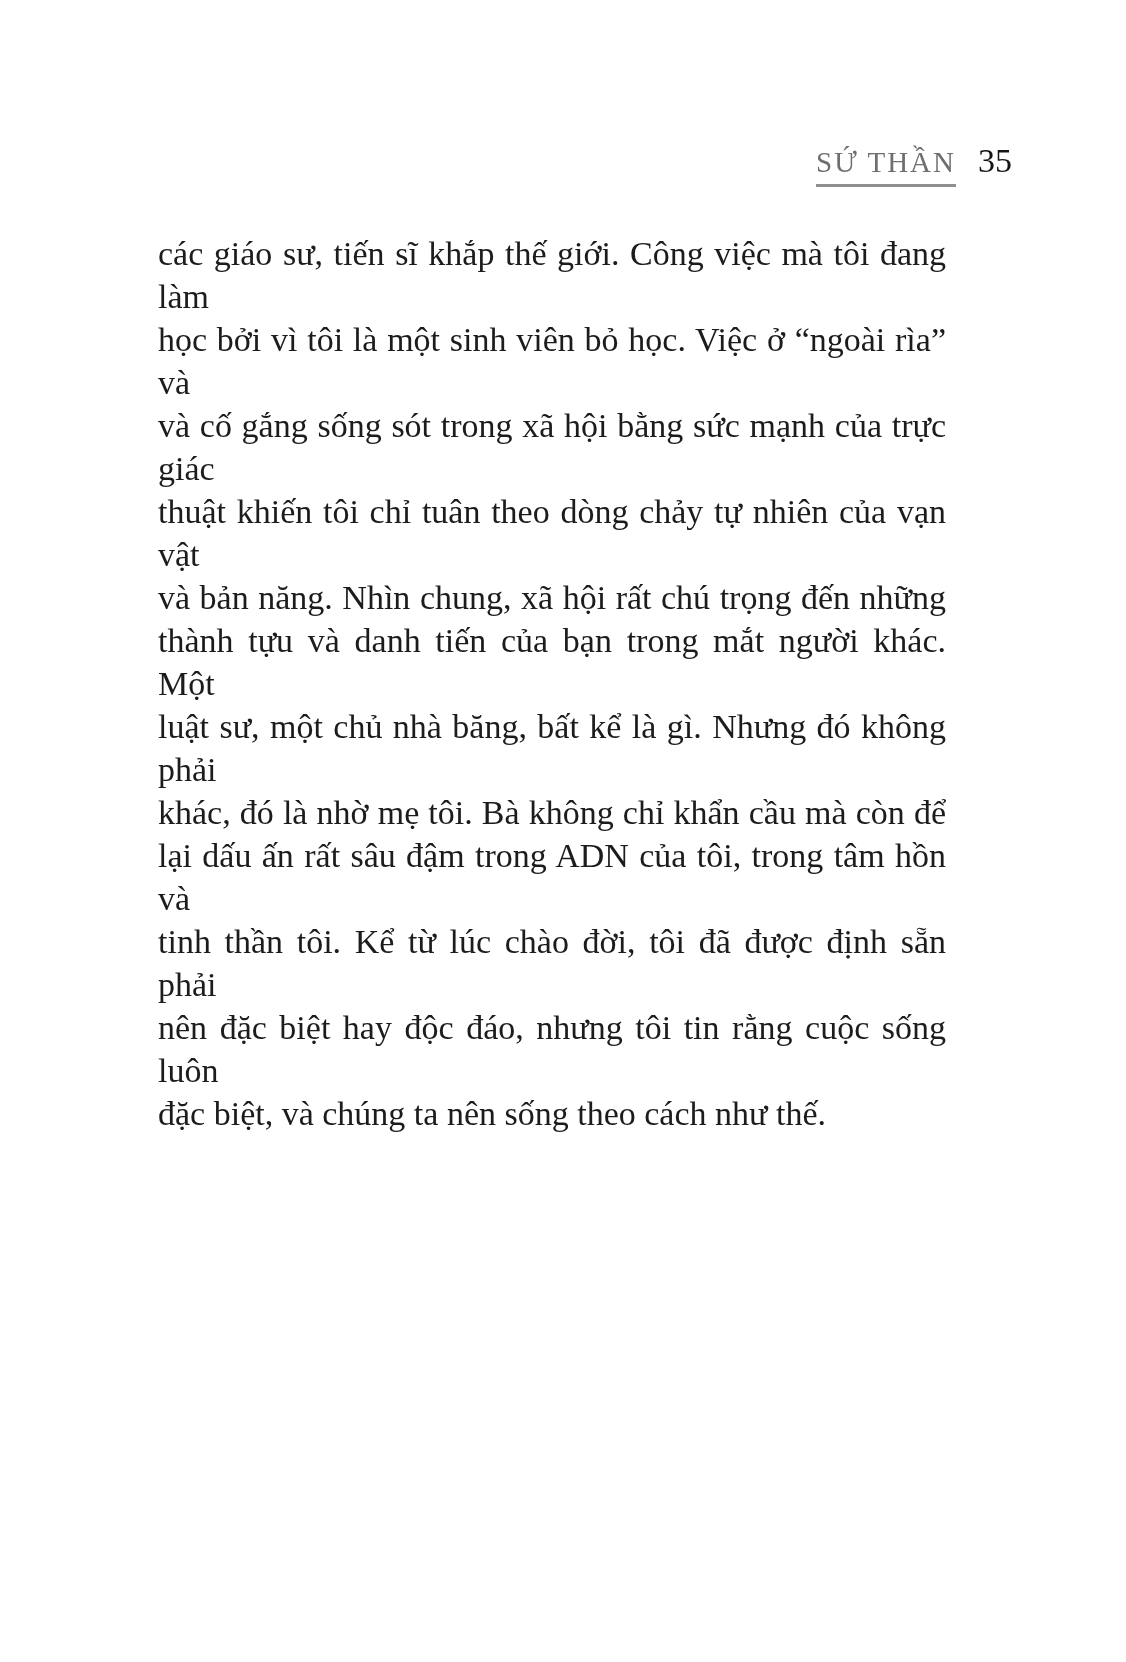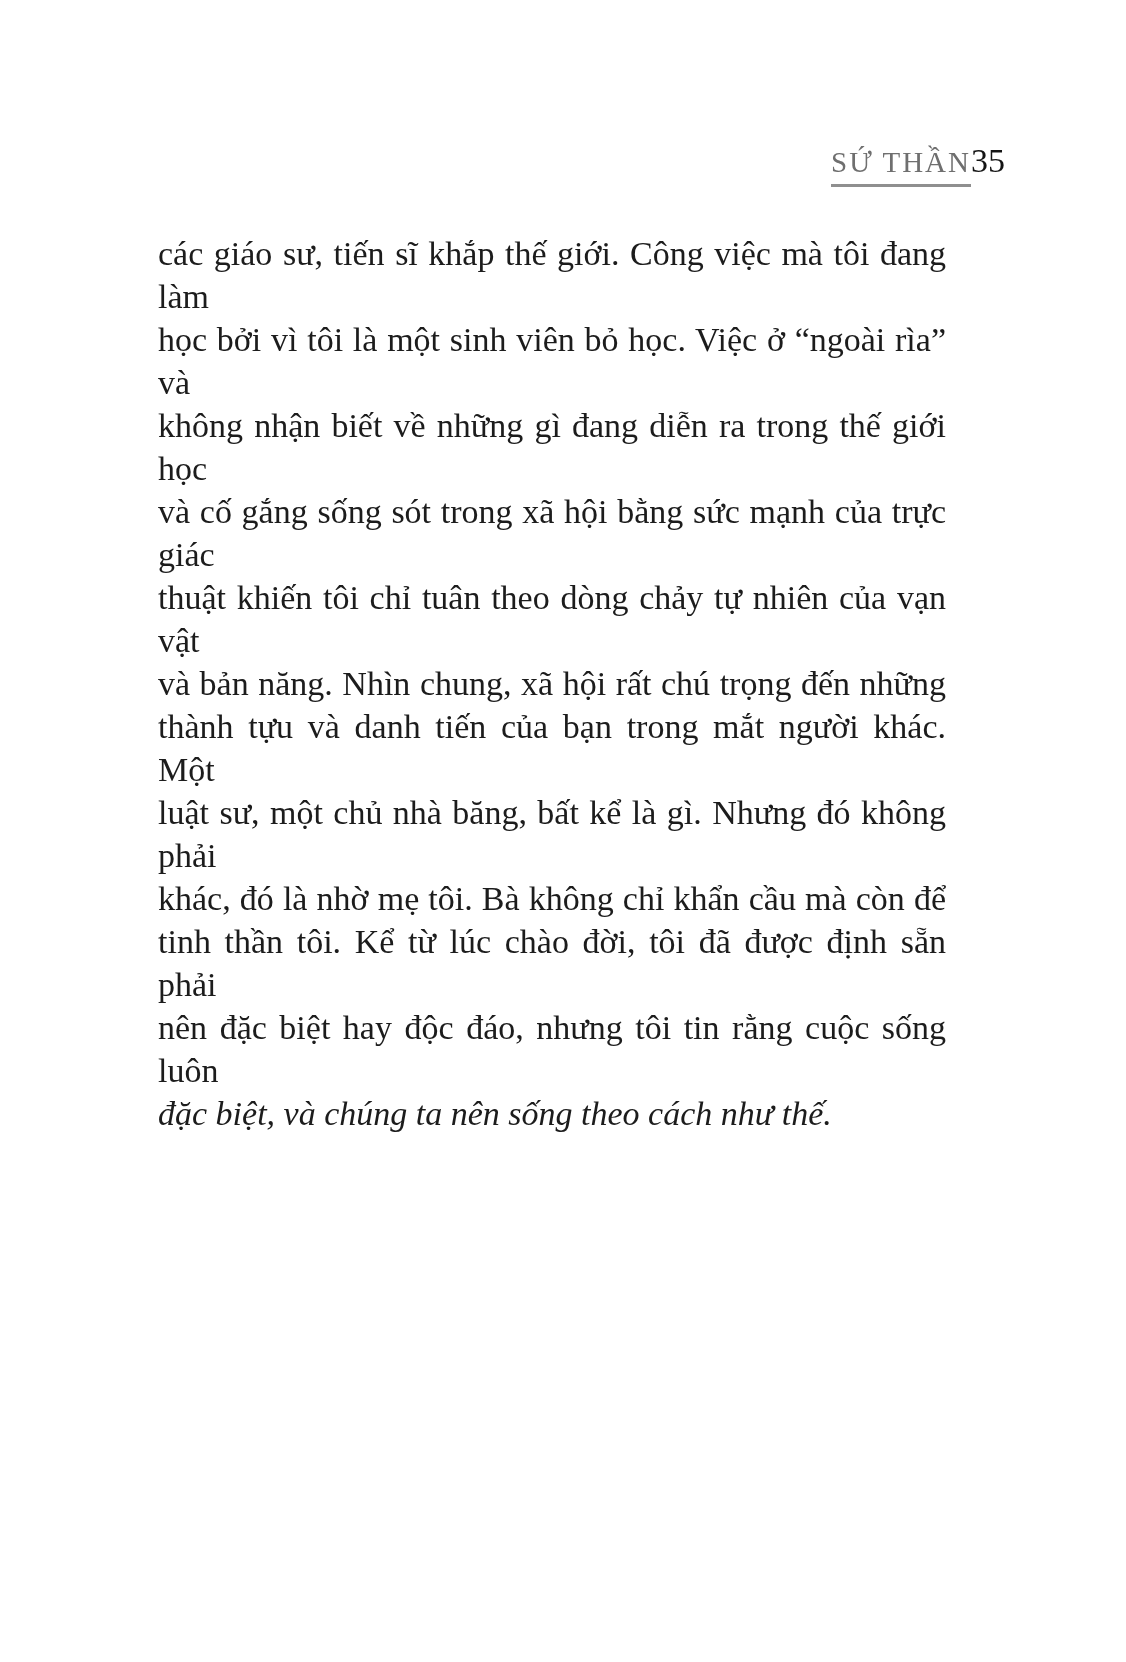--- a/index.html
+++ b/index.html
@@ -11,23 +11,24 @@
     position: relative;
     width: 1126px;
     height: 1662px;
     background: var(--background, #ffffff);
     font-family: "Liberation Serif", "DejaVu Serif", serif;
     overflow: hidden;
   }
   .page-header {
     position: absolute;
     top: 144px;
-    right: 121px;
+    right: 114px;
     display: flex;
     align-items: baseline;
+    gap: 22px;
   }
   .running-title {
     color: var(--running-title, #6f6f6f);
     font-size: 29px;
     letter-spacing: 2px;
     font-weight: 400;
     border-bottom: 3px solid var(--underline, #8f8f8f);
     padding-bottom: 7px;
     line-height: 1;
   }
@@ -44,41 +45,40 @@
     font-size: 34px;
     line-height: 43px;
     color: var(--text, #1c1c1c);
   }
   .text-line {
     text-align: justify;
     text-align-last: justify;
   }
   .text-line.last {
     text-align-last: left;
-    font-style: italic;
   }
 </style>
 </head>
 <body>
 
 <div class="page">
 
   <div class="page-header">
     <span class="running-title">SỨ THẦN</span>
     <span class="page-number">35</span>
   </div>
 
   <div class="body-text">
     <div class="text-line">các giáo sư, tiến sĩ khắp thế giới. Công việc mà tôi đang làm</div>
     <div class="text-line">học bởi vì tôi là một sinh viên bỏ học. Việc ở “ngoài rìa” và</div>
-    <div class="text-line">không nhận biết về những gì đang diễn ra trong thế giới học</div>
     <div class="text-line">và cố gắng sống sót trong xã hội bằng sức mạnh của trực giác</div>
     <div class="text-line">thuật khiến tôi chỉ tuân theo dòng chảy tự nhiên của vạn vật</div>
     <div class="text-line">và bản năng. Nhìn chung, xã hội rất chú trọng đến những</div>
     <div class="text-line">thành tựu và danh tiến của bạn trong mắt người khác. Một</div>
     <div class="text-line">luật sư, một chủ nhà băng, bất kể là gì. Nhưng đó không phải</div>
     <div class="text-line">khác, đó là nhờ mẹ tôi. Bà không chỉ khẩn cầu mà còn để</div>
+    <div class="text-line">lại dấu ấn rất sâu đậm trong ADN của tôi, trong tâm hồn và</div>
     <div class="text-line">tinh thần tôi. Kể từ lúc chào đời, tôi đã được định sẵn phải</div>
     <div class="text-line">nên đặc biệt hay độc đáo, nhưng tôi tin rằng cuộc sống luôn</div>
     <div class="text-line last">đặc biệt, và chúng ta nên sống theo cách như thế.</div>
   </div>
 
 </div>
 
 </body></html>

